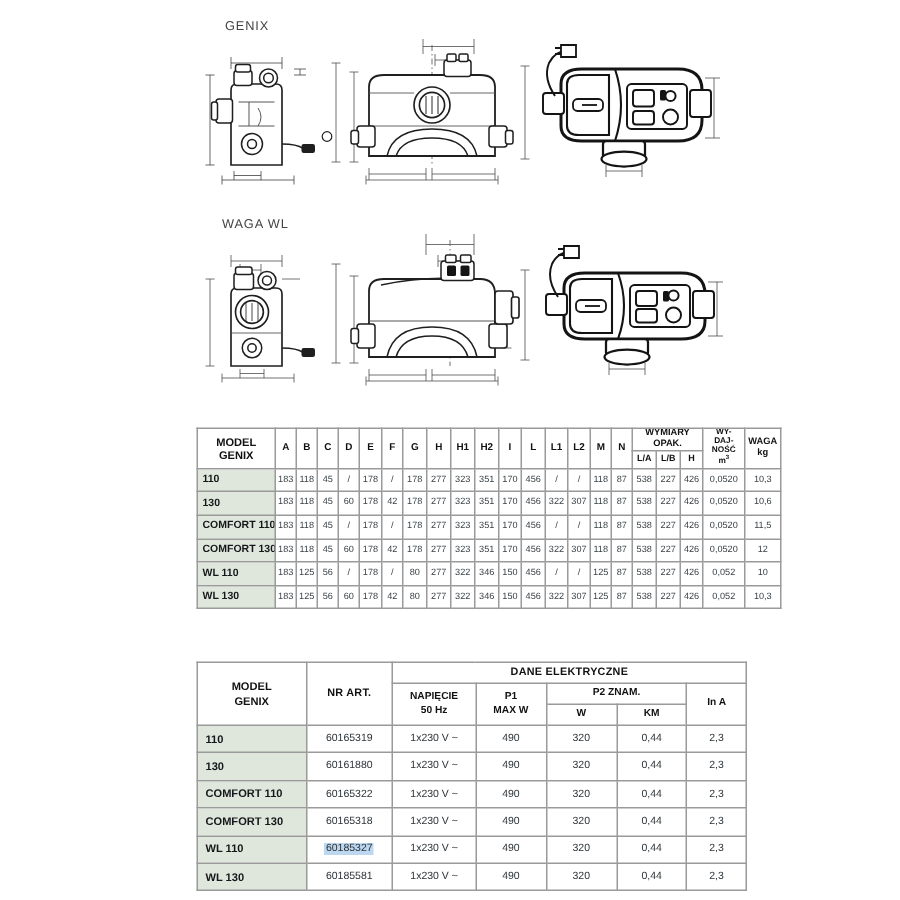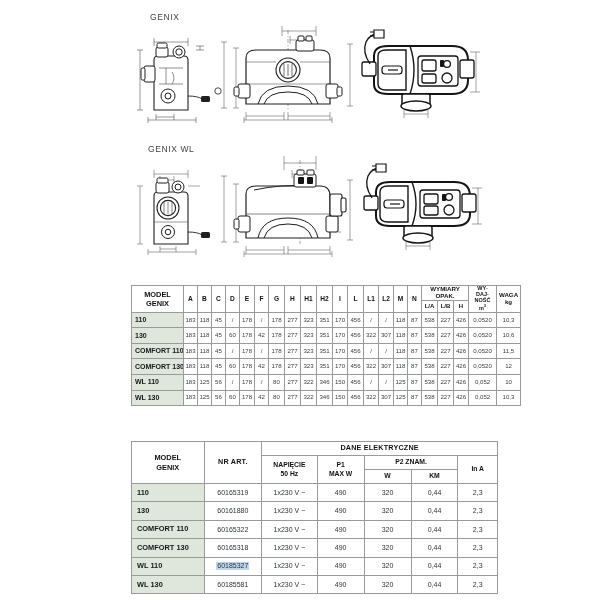--- a/index.html
+++ b/index.html
@@ -261,21 +261,21 @@
         </g>
         <g fill="#fff" stroke="#141414" stroke-width="1.2">
           <path d="M26 6 L36 6 L36 14 L26 14 Z"></path>
           <path d="M22 8 L26 8 M22 12 L26 12"></path>
         </g>
       </svg>
     </div>
   </div>
 
   <div class="draw-row r2">
-    <div class="draw-label">GENIX WL</div>
+    <div class="draw-label">WAGA WL</div>
 
     <div class="fig" style="left:126px;top:24px;">
       <svg width="92" height="98" viewBox="0 0 92 98">
         <g fill="none" stroke="#444" stroke-width="0.5">
           <path d="M28 10 L28 18 M62 10 L62 18 M28 14 L62 14"></path>
           <path d="M34 16 L34 24 M48 16 L48 24 M34 20 L48 20"></path>
           <path d="M62 26 L74 26"></path>
           <path d="M14 26 L14 84 M11 26 L17 26 M11 84 L17 84"></path>
           <path d="M34 86 L34 92 M50 86 L50 92 M34 89 L50 89"></path>
           <path d="M22 92 L70 92 M22 89 L22 95 M70 89 L70 95"></path>

